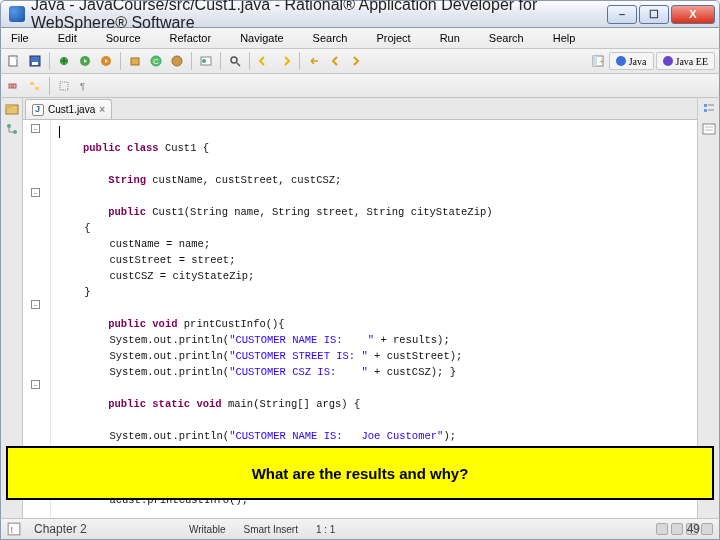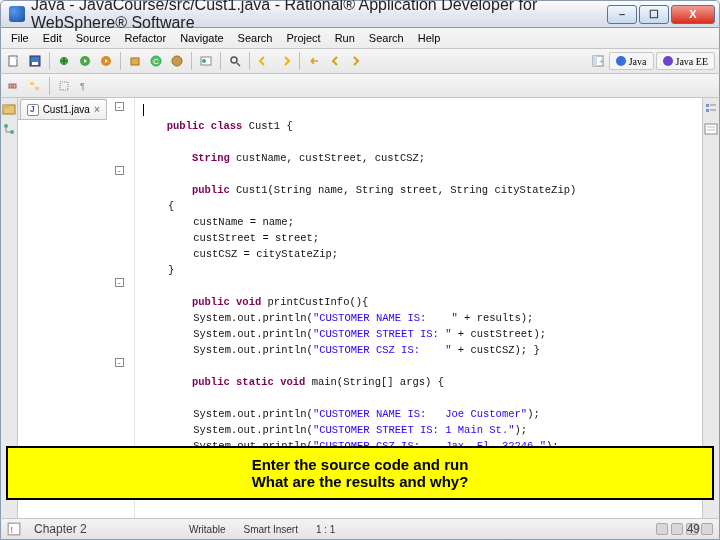--- a/index.html
+++ b/index.html
@@ -7,40 +7,40 @@
 
 
 .titlebar { height:28px; background:linear-gradient(#fdfdfe,#e6eaf2 45%,#d7dde8); border:1px solid #8a9bb0; border-radius:5px 5px 0 0; display:flex; align-items:center; padding:0 4px 0 8px; }
 .titlebar .appicon { width:16px; height:16px; background:radial-gradient(circle at 30% 30%,#5599ee,#1b4f9e); border-radius:3px; margin-right:6px; }
 .titlebar .title { flex:1; color:#222; font-size:16px; }
 .winbtns { display:flex; gap:0; }
 .winbtn { width:30px; height:19px; border:1px solid #5b7398; border-radius:3px; display:flex; align-items:center; justify-content:center; font-size:11px; font-weight:bold; }
 .winbtn.min, .winbtn.max { background:linear-gradient(#f1f6fd,#c9d9ef); color:#3a3a3a; margin-right:2px; }
 .winbtn.close { background:linear-gradient(#f39c94,#d9301b); color:#fff; width:44px; }
 
-.menubar { height:20px; background:linear-gradient(#f6f6f6,#ececec); border-left:1px solid #8a9bb0; border-right:1px solid #8a9bb0; display:flex; align-items:center; padding:0 4px; gap:2px; }
+.menubar { height:20px; background:linear-gradient(#f6f6f6,#ececec); border-left:1px solid #8a9bb0; border-right:1px solid #8a9bb0; display:flex; align-items:center; padding:0 4px; gap:17px; }
 .menubar span { padding:2px 6px; cursor:default; }
 
 .toolbar { height:26px; background:linear-gradient(#f5f5f5,#e8e8e8); border:1px solid #c5c5c5; border-left:1px solid #8a9bb0; border-right:1px solid #8a9bb0; display:flex; align-items:center; padding:0 4px; gap:3px; }
 .tbtn { width:18px; height:18px; border:1px solid transparent; border-radius:2px; display:flex; align-items:center; justify-content:center; }
 .ticon { width:12px; height:12px; }
 .sep { width:1px; height:18px; background:#c0c0c0; margin:0 2px; }
 .persp { display:flex; gap:2px; margin-left:auto; }
 .persp-btn { display:flex; align-items:center; gap:3px; padding:2px 6px; border:1px solid #c8c8c8; border-radius:2px; background:#f5f5f5; font-size:10px;font-family:Liberation Serif, serif; }
 .persp-btn .dot { width:10px; height:10px; border-radius:50%; background:#3a6fd8; }
 .persp-btn.ee .dot { background:#6a45c9; }
 
 .toolbar2 { height:24px; background:linear-gradient(#f5f5f5,#e8e8e8); border-left:1px solid #8a9bb0; border-right:1px solid #8a9bb0; border-bottom:1px solid #c5c5c5; display:flex; align-items:center; padding:0 4px; gap:3px; }
 
 .workspace { display:flex; height:calc(540px - 28px - 20px - 26px - 24px - 22px); border-left:1px solid #8a9bb0; border-right:1px solid #8a9bb0; background:#fff; position:relative; }
 
 .leftgutter { width:22px; background:#e9e9e9; border-right:1px solid #c8c8c8; display:flex; flex-direction:column; align-items:center; padding-top:4px; gap:6px; }
 .gicon { width:14px; height:14px; }
 
-.editorarea { flex:1; display:flex; flex-direction:row; background:#fff; }
+.editorarea { flex:1; display:flex; flex-direction:column; background:#fff; }
 .tabbar { height:22px; display:flex; align-items:flex-end; background:#e8e8e8; border-bottom:1px solid #bfbfbf; padding-left:2px; }
 .tab { height:20px; background:linear-gradient(#fcfcfc,#eeeeee); border:1px solid #bcbcbc; border-bottom:none; border-radius:3px 3px 0 0; display:flex; align-items:center; padding:0 6px; gap:4px; font-size:10px; }
 .tab .jicon { width:12px; height:12px; background:#fff; border:1px solid #888; border-radius:2px; position:relative; }
 .tab .jicon:after { content:"J"; position:absolute; left:2px; top:-1px; font-size:9px; font-weight:bold; color:#3a5faa; }
 .tab .x { color:#888; font-weight:bold; cursor:pointer; }
 
 .srcarea { flex:1; display:flex; overflow:hidden; font-family:Consolas,"Courier New",monospace; font-size:10.5px; line-height:16px; color:#111; }
 .lgut { width:28px; background:#fff; border-right:1px solid #e4e4e4; position:relative; }
 .lgut .fold { position:absolute; left:8px; width:9px; height:9px; border:1px solid #8a8a8a; background:#fff; font-size:8px; line-height:7px; text-align:center; color:#555; }
 .code { flex:1; padding:4px 0 4px 8px; white-space:pre; overflow:hidden; position:relative; }
@@ -319,20 +319,19 @@
   <span class="spacer"></span>
   <div class="tray">
     <div class="i"></div>
     <div class="i"></div>
     <div class="i"></div>
     <div class="i"></div>
   </div>
 </div>
 
 <div class="overlay">
-  <div>Enter the source code and run</div>
   <div>What are the results and why?</div>
 </div>
 
 <div class="slidefoot">
   <span class="ch">Chapter 2</span>
   <span class="pg">49</span>
 </div>
 
 </body></html>

